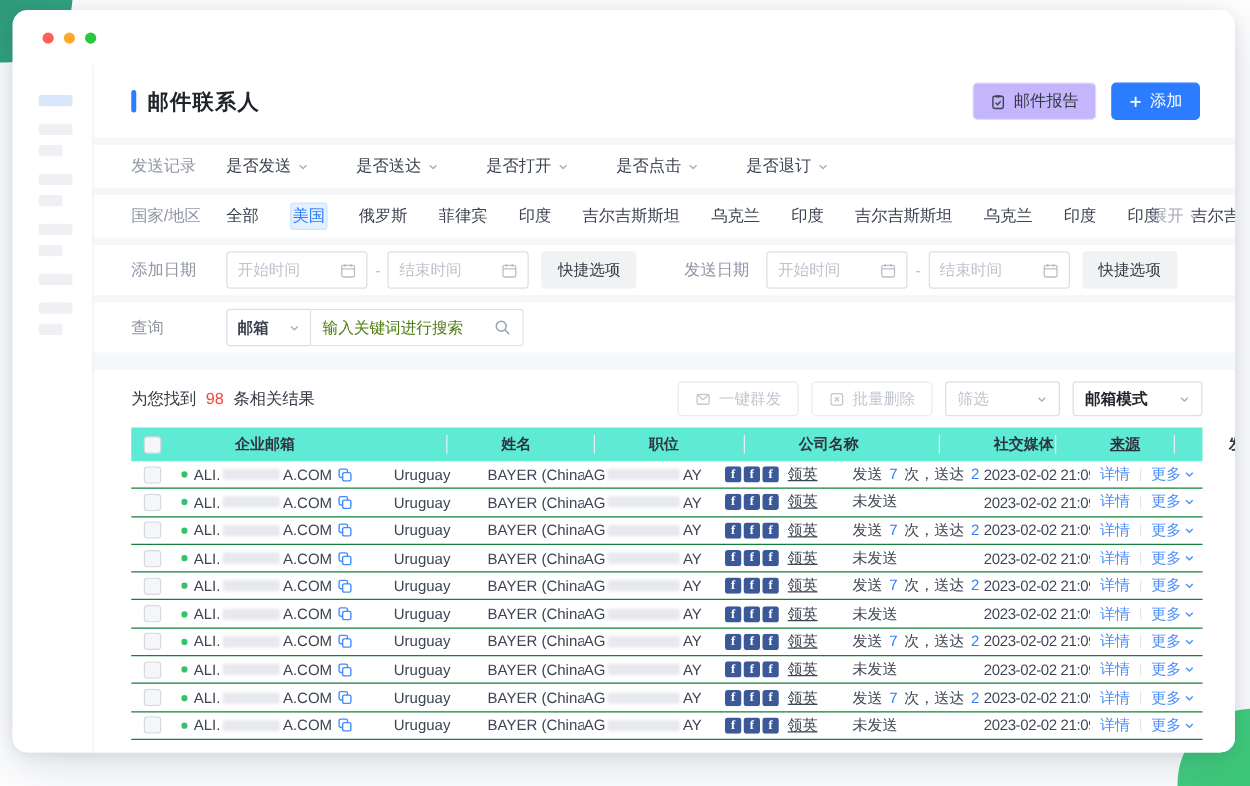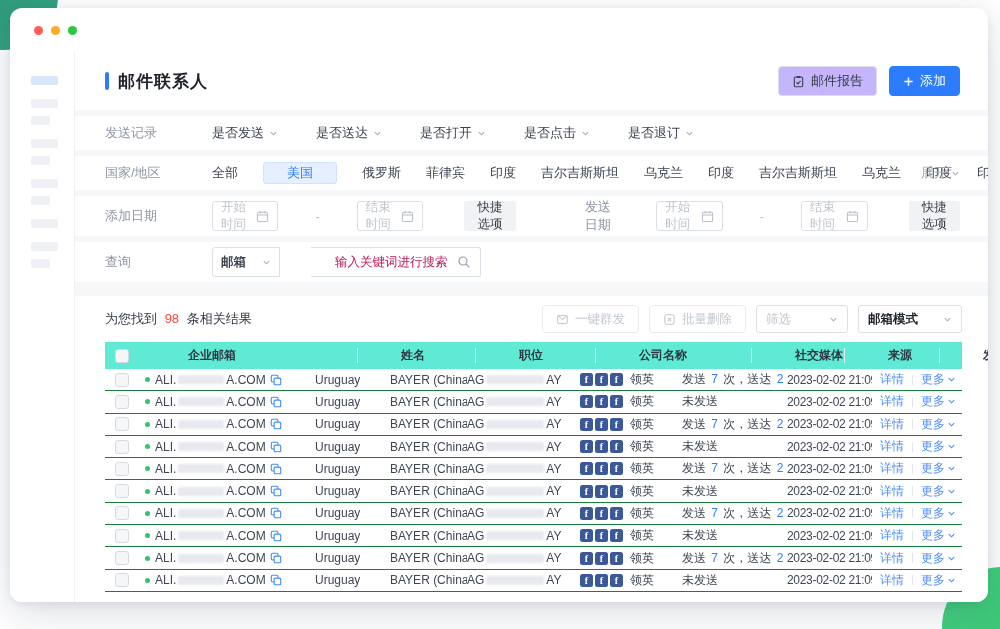--- a/index.html
+++ b/index.html
@@ -26,42 +26,42 @@
   .main { flex:1; min-width:0; background:#f6f7f9; border-left:1px solid #eff1f4; display:flex; flex-direction:column; }
 
   .title-card { background:#fff; height:58px; flex:none; display:flex; align-items:center; padding:0 28px 0 30px; }
   .title-bar { width:4px; height:18px; border-radius:2px; background:#2b7cff; margin-right:9px; }
   .page-title { font-size:17px; font-weight:bold; color:#20242b; letter-spacing:1px; }
   .title-right { margin-left:auto; display:flex; align-items:center; gap:12px; }
   .btn { display:inline-flex; align-items:center; gap:6px; height:30px; padding:0 13px; border-radius:4px; font-size:13px; cursor:pointer; }
   .btn-outline { background:#c4b5fd; border:1px solid #dcdfe6; color:#343a44; }
   .btn-primary { background:#2b7cff; border:1px solid #2b7cff; color:#fff; }
 
-  .frow { background:#fff; margin-top:6px; display:flex; align-items:center; padding:0 28px 0 30px; font-size:13px; color:#3c4250;gap:31px; }
+  .frow { background:#fff; margin-top:6px; display:flex; align-items:center; padding:0 28px 0 30px; font-size:13px; color:#3c4250; }
   .frow:first-of-type { margin-top:10px; }
   .flabel { width:76px; flex:none; color:#8f95a3; }
   .send-filters { display:flex; align-items:center; gap:38px; height:34px; }
   .sf-item { display:inline-flex; align-items:center; gap:5px; cursor:pointer; }
   .caret { color:#a8aeb9; display:inline-flex; }
   .row-h34 { height:34px; }
   .row-h40 { height:40px; }
   .countries { display:flex; align-items:center; gap:25px; flex:1; min-width:0; }
   .country { cursor:pointer; white-space:nowrap; }
-  .country.selected { color:#2b7cff; background:#e4efff; border:1px solid #cfe3ff; border-radius:3px; padding:1px 23px; }
+  .country.selected { color:#2b7cff; background:#e4efff; border:1px solid #cfe3ff; border-radius:3px; padding:1px 1px; }
   .expand { margin-left:auto; color:#a3a9b5; display:inline-flex; align-items:center; gap:4px; cursor:pointer; }
 
   .date-input { display:inline-flex; align-items:center; width:113px; height:30px; border:1px solid #dcdfe6; border-radius:3px; background:#fff; padding:0 8px; gap:6px; }
   .date-input .ph { flex:1; color:#bfc4cc; font-size:12.5px; }
   .dash { color:#b9bec7; margin:0 6px; }
   .quick-btn { height:30px; padding:0 13px; background:#f1f2f4; border:none; border-radius:3px; font-size:12.5px; color:#343a44; margin-left:10px; cursor:pointer; display:inline-flex; align-items:center; }
   .flabel2 { color:#8f95a3; margin:0 14px 0 38px; }
 
   .query-select { display:inline-flex; align-items:center; justify-content:space-between; width:68px; height:30px; border:1px solid #dcdfe6; border-radius:3px 0 0 3px; padding:0 8px; background:#fff; cursor:pointer; font-weight:bold; font-size:12.5px; }
   .query-input { display:inline-flex; align-items:center; width:170px; height:30px; border:1px solid #dcdfe6; border-left:none; border-radius:0 3px 3px 0; padding:0 9px; background:#fff; }
-  .query-input .ph { flex:1; color:#be185d; font-size:12.5px;margin-left:15px; }
+  .query-input .ph { flex:1; color:#4d7c0f; font-size:12.5px; }
 
   .content { background:#fff; margin-top:14px; flex:1; min-height:0; padding:0 26px 10px 30px; display:flex; flex-direction:column;justify-content:flex-end; }
   .results-bar { height:46px; flex:none; display:flex; align-items:center; }
   .results-text { font-size:13px; color:#343a44; }
   .results-text .count { color:#f5483b; margin:0 4px; }
   .results-actions { margin-left:auto; display:flex; align-items:center; gap:10px; }
   .btn-disabled { background:#fff; border:1px solid #e7eaef; color:#c2c7d0; cursor:not-allowed; height:28px; font-size:12.5px; }
   .mini-select { display:inline-flex; align-items:center; justify-content:space-between; height:28px; border:1px solid #dcdfe6; border-radius:3px; background:#fff; padding:0 9px; font-size:12.5px; cursor:pointer; }
   .sel-filter { width:92px; color:#bfc4cc; }
   .sel-mode { width:104px; color:#20242b; font-weight:bold; }
@@ -71,21 +71,21 @@
   .thead .cell { border-right:1px solid #e9ecf1; height:15px; display:flex; align-items:center; }
   .thead .cell:last-child { border-right:none; }
   .tr { display:flex; align-items:center; height:22.3px; border-bottom:1px solid #15803d; color:#3e4653; }
   .cell { padding:0 6px 0 0; overflow:hidden; white-space:nowrap; }
   .c-check { width:40px; flex:none; display:flex; justify-content:center; }
   .c-email { width:170px; flex:none; display:flex; align-items:center; }
   .c-name { width:75px; flex:none; }
   .c-pos { width:77px; flex:none; }
   .c-comp { width:113px; flex:none; display:flex; align-items:center; }
   .c-social { width:50px; flex:none; display:flex; align-items:center; gap:2px; }
-  .c-source { width:52px; flex:none; }
+  .c-source { width:52px; flex:none;text-decoration:underline; }
   .c-result { width:105px; flex:none; }
   .c-date { width:85px; flex:none; letter-spacing:-0.3px; }
   .c-action { width:105px; flex:none; display:flex; align-items:center; }
   .thead .c-action { justify-content:center; }
   .tr .c-action { justify-content:flex-start; padding-left:8px; }
 
   .checkbox { width:14px; height:14px; border:1px solid #d6dae0; border-radius:3px; background:#f5f6f8; cursor:pointer; }
   .gdot { width:5px; height:5px; border-radius:50%; background:#36c26a; margin-right:5px; flex:none; }
   .redact { display:inline-block; height:9px; background:#e7e9ee; border-radius:2px; filter:blur(1.2px); margin:0 2px; }
   .redact.email { width:46px; } .redact.comp { width:58px; }

